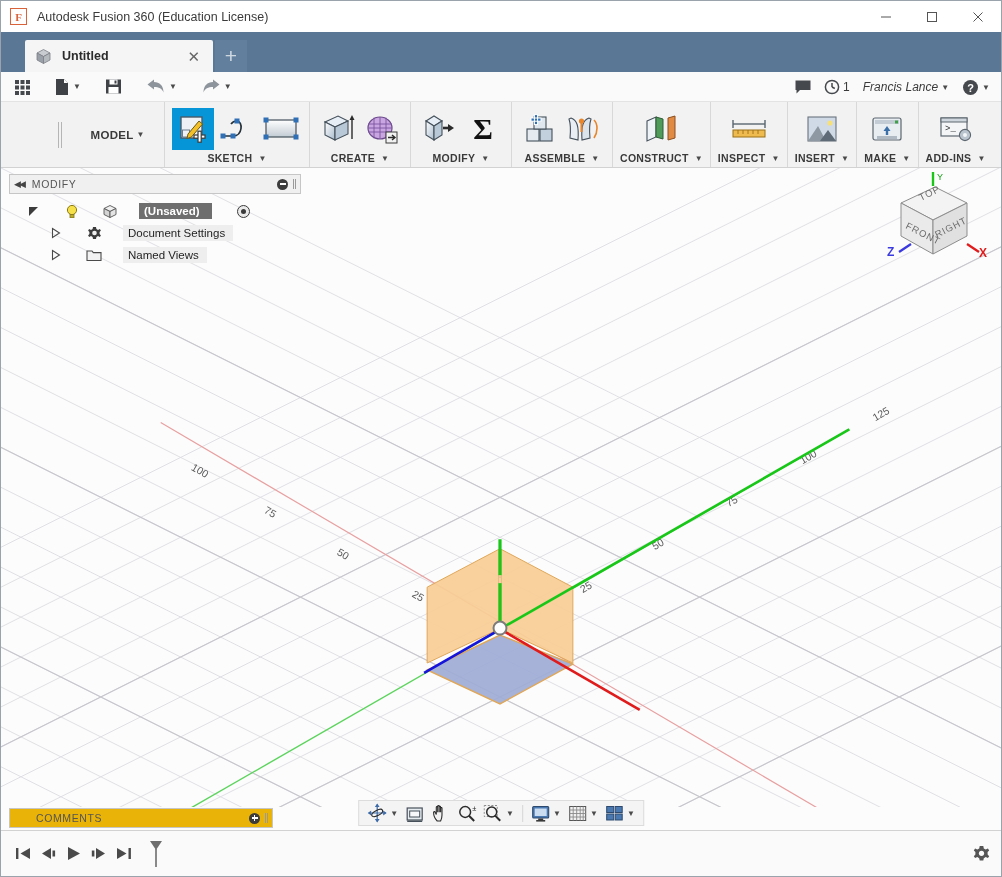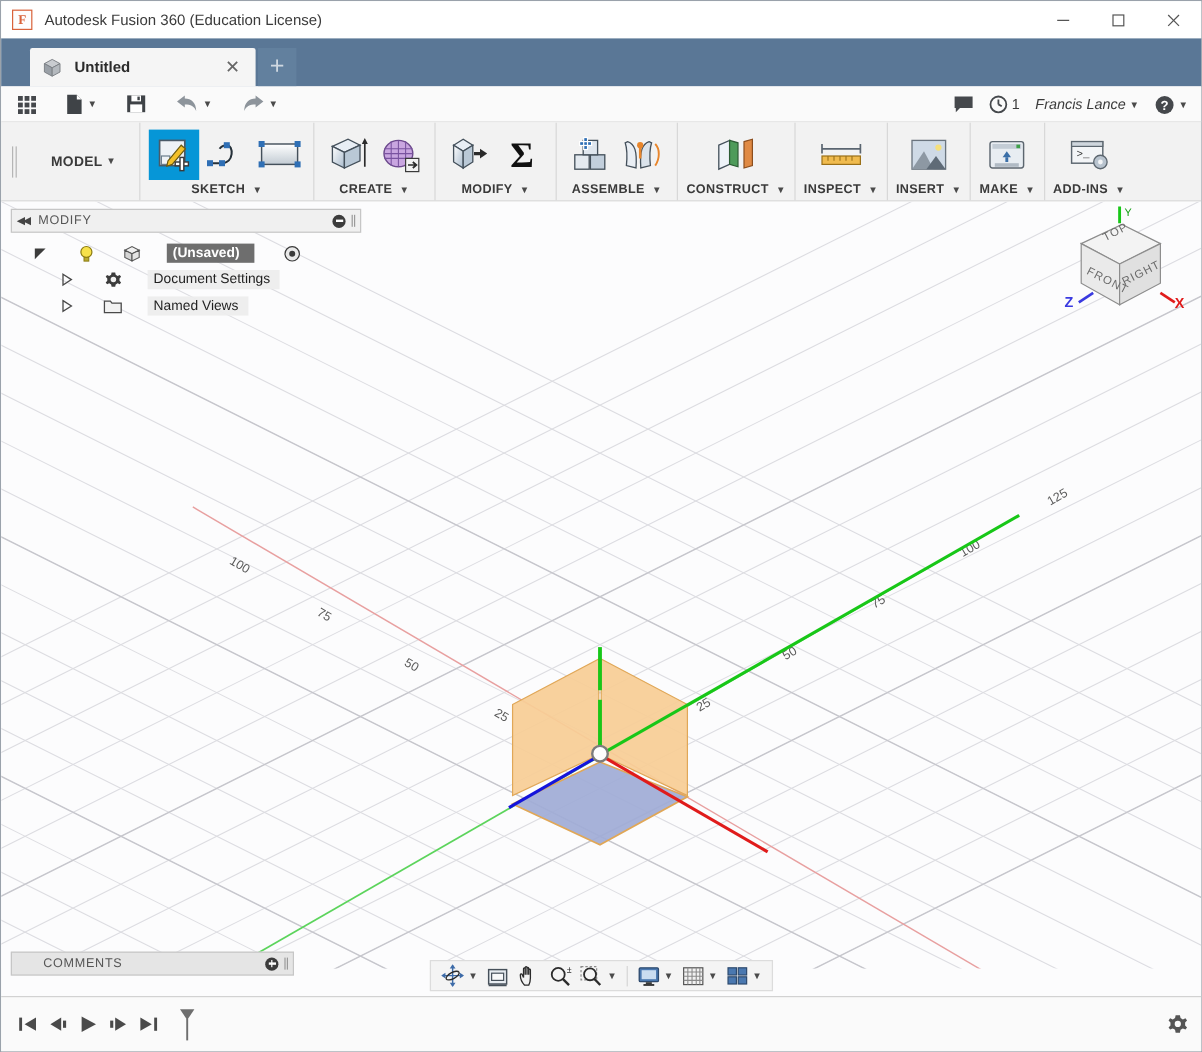--- a/index.html
+++ b/index.html
@@ -98,21 +98,21 @@
     font-size: 12px; color: #3b3b3b; padding: 0 6px;
     display: flex; align-items: center; height: 26px; font-style: italic;
   }
   .qa-badge { font-size: 12px; color: #3b3b3b; margin-left: 3px; }
 
   
   .ribbon {
     height: 66px; flex: 0 0 66px;
     background: #f2f2f2;
     border-bottom: 1px solid #d2d2d2;
-    display: flex; align-items: stretch;
+    display: flex; align-items: stretch; padding-left: 48px;
   }
   .ribbon-grip {
     width: 22px; display: flex; align-items: center; justify-content: center;
   }
   .grip-lines { display: flex; gap: 2px; }
   .grip-lines i { display: block; width: 1px; height: 26px; background: #b5b5b5; }
   .ws-selector {
     width: 94px; display: flex; align-items: center; justify-content: center;
     border-right: 1px solid #d8d8d8;
   }
@@ -186,22 +186,22 @@
   .radio-dot i { width: 5px; height: 5px; border-radius: 50%; background: #3a3a3a; display: block; }
 
   
   .viewcube {
     position: absolute; right: 6px; top: 2px; width: 118px; height: 102px;
     z-index: 15;
   }
 
   
   .comments {
-    position: absolute; left: 8px; bottom: 17px; width: 236px;
-    height: 20px; background: #e5e5e5; border: 1px solid #c6c6c6;
+    position: absolute; left: 8px; bottom: 2px; width: 264px;
+    height: 20px; background: #eab308; border: 1px solid #c6c6c6;
     display: flex; align-items: center; padding: 0 4px; z-index: 20;
     font-size: 10.5px; color: #555; letter-spacing: .6px;
   }
   .comments-left { padding-left: 22px; }
   .plus-btn {
     width: 11px; height: 11px; border-radius: 50%; background: #3c3c3c;
     position: relative;
   }
   .plus-btn::before, .plus-btn::after {
     content: ''; position: absolute; background: #fff;

